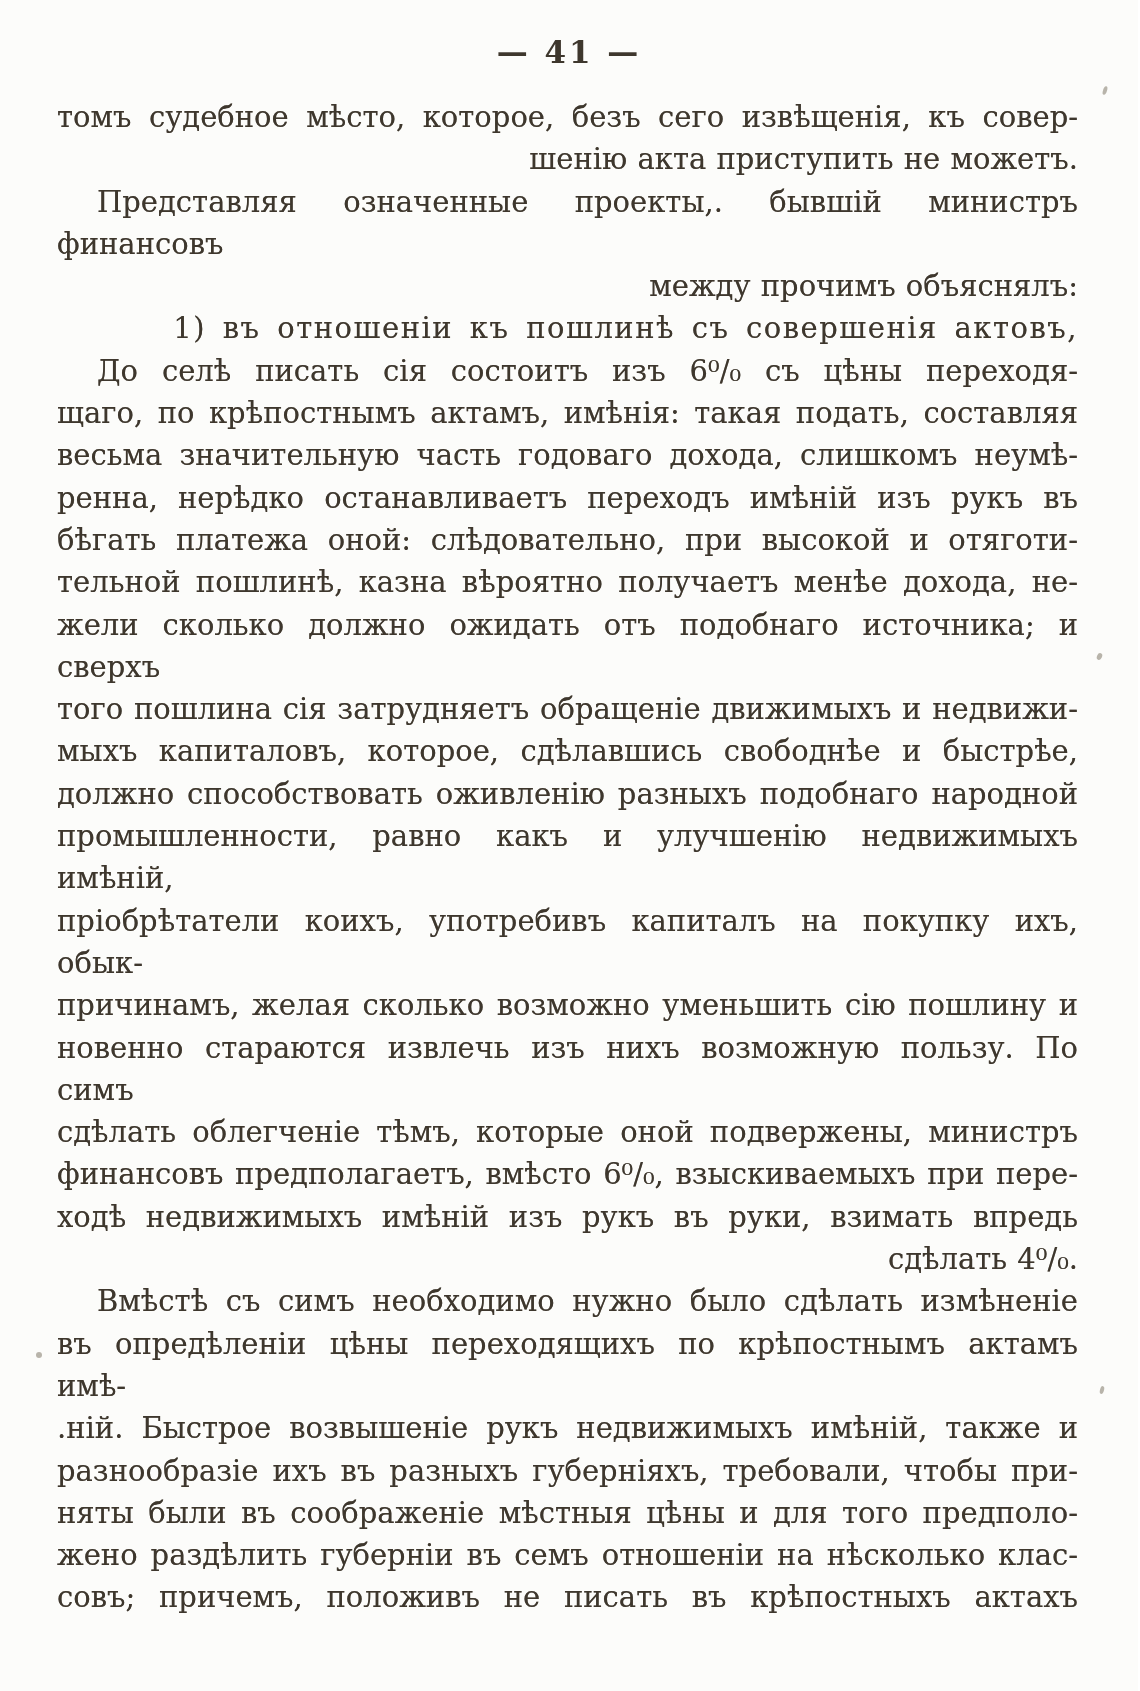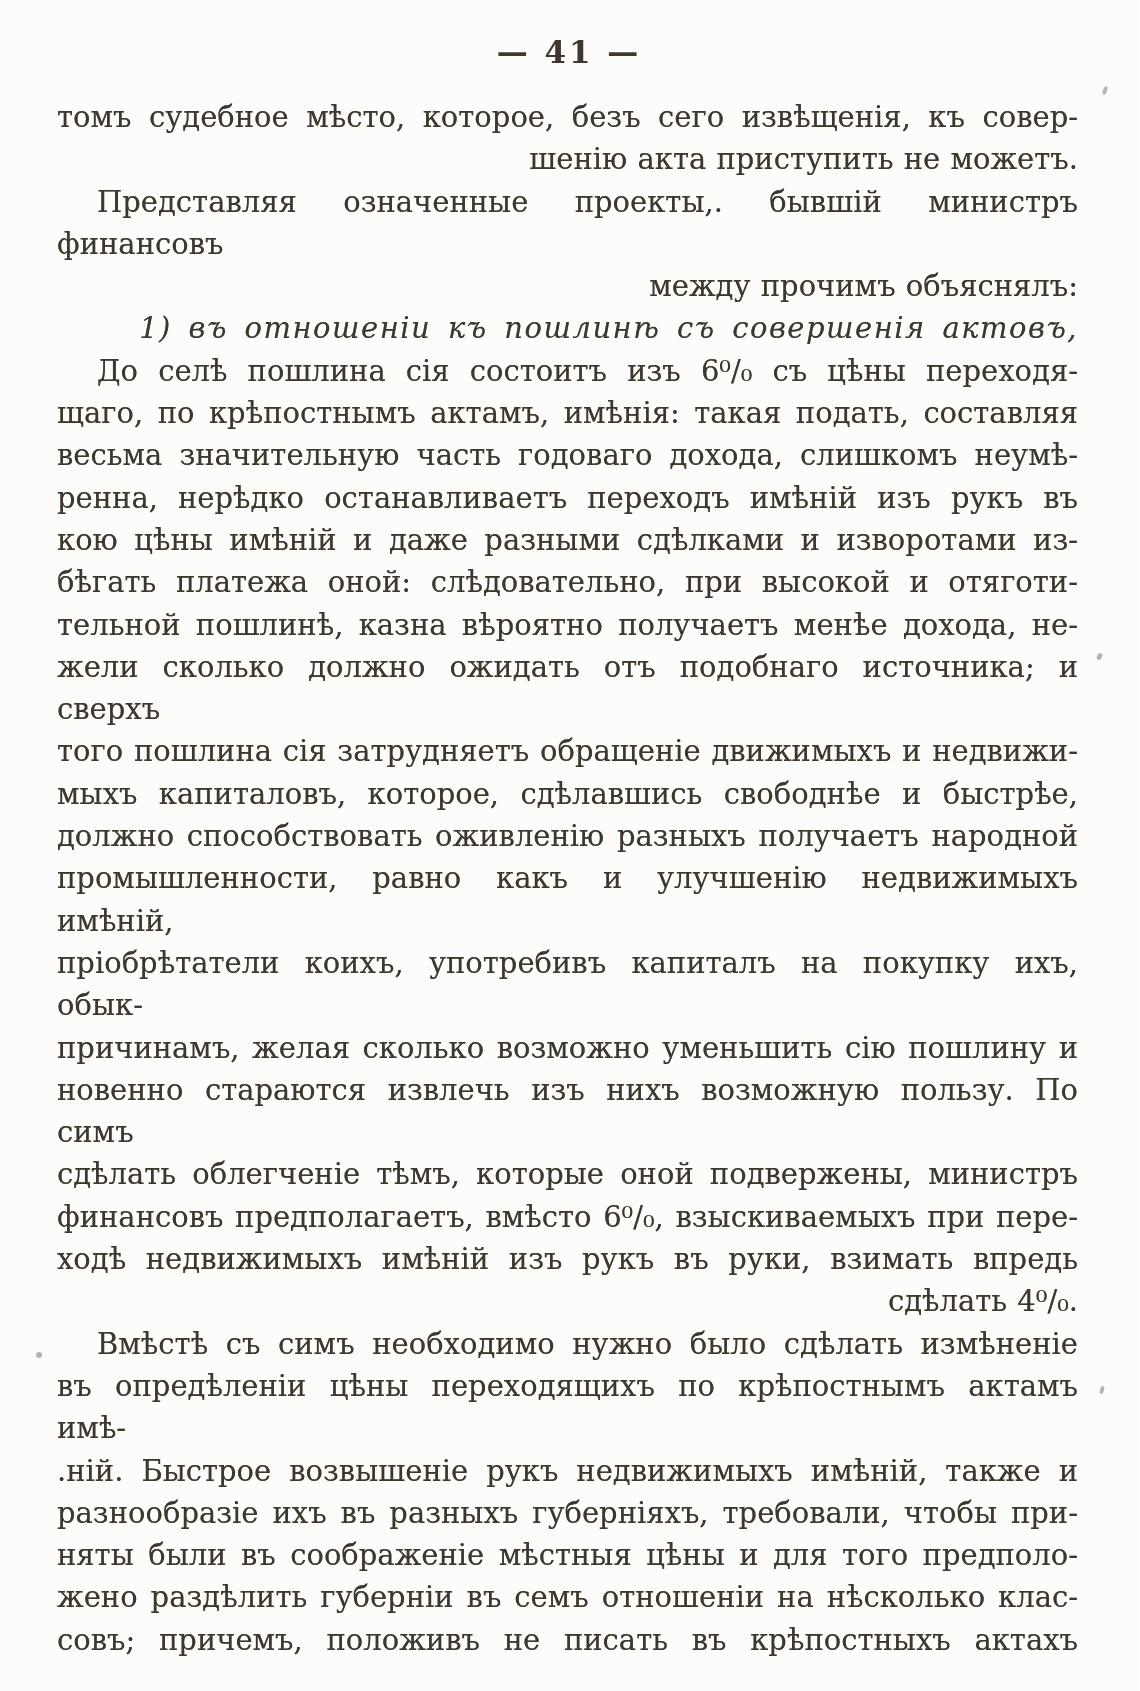--- a/index.html
+++ b/index.html
@@ -40,21 +40,20 @@
     word-spacing:1px;
   }
   .line.just{
     text-align:justify;
     text-align-last:justify;
   }
   .line.indent{
     text-indent:40px;
   }
   .line.ital{
-    font-style:italic;
     letter-spacing:1.5px;
     word-spacing:6px;
   }
   .speck{
     position:absolute;
     background:#938d80;
     opacity:0.65;
     border-radius:50%;
   }
   .speck.s1{left:1103px;top:86px;width:4px;height:9px;transform:rotate(18deg);}
@@ -69,31 +68,30 @@
   <header class="page-header">
     <span>— 41 —</span>
   </header>
 
   <main class="text-block">
       <div class="line just">томъ судебное мѣсто, которое, безъ сего извѣщенія, къ совер-</div>
       <div class="line">шенію акта приступить не можетъ.</div>
       <div class="line indent just">Представляя означенные проекты,. бывшій министръ финансовъ</div>
       <div class="line">между прочимъ объяснялъ:</div>
       <div class="line indent ital">1) въ отношеніи къ пошлинѣ съ совершенія актовъ,</div>
-      <div class="line indent just">До селѣ пошлина сія состоитъ изъ 6⁰/₀ съ цѣны переходя-</div>
+      <div class="line indent just">До селѣ писать сія состоитъ изъ 6⁰/₀ съ цѣны переходя-</div>
       <div class="line just">щаго, по крѣпостнымъ актамъ, имѣнія: такая подать, составляя</div>
       <div class="line just">весьма значительную часть годоваго дохода, слишкомъ неумѣ-</div>
       <div class="line just">ренна, нерѣдко останавливаетъ переходъ имѣній изъ рукъ въ</div>
-      <div class="line just">кою цѣны имѣній и даже разными сдѣлками и изворотами из-</div>
       <div class="line just">бѣгать платежа оной: слѣдовательно, при высокой и отяготи-</div>
       <div class="line just">тельной пошлинѣ, казна вѣроятно получаетъ менѣе дохода, не-</div>
       <div class="line just">жели сколько должно ожидать отъ подобнаго источника; и сверхъ</div>
       <div class="line just">того пошлина сія затрудняетъ обращеніе движимыхъ и недвижи-</div>
       <div class="line just">мыхъ капиталовъ, которое, сдѣлавшись свободнѣе и быстрѣе,</div>
-      <div class="line just">должно способствовать оживленію разныхъ получаетъ народной</div>
+      <div class="line just">должно способствовать оживленію разныхъ подобнаго народной</div>
       <div class="line just">промышленности, равно какъ и улучшенію недвижимыхъ имѣній,</div>
       <div class="line just">пріобрѣтатели коихъ, употребивъ капиталъ на покупку ихъ, обык-</div>
       <div class="line just">причинамъ, желая сколько возможно уменьшить сію пошлину и</div>
       <div class="line just">новенно стараются извлечь изъ нихъ возможную пользу. По симъ</div>
       <div class="line just">сдѣлать облегченіе тѣмъ, которые оной подвержены, министръ</div>
       <div class="line just">финансовъ предполагаетъ, вмѣсто 6⁰/₀, взыскиваемыхъ при пере-</div>
       <div class="line just">ходѣ недвижимыхъ имѣній изъ рукъ въ руки, взимать впредь</div>
       <div class="line">сдѣлать 4⁰/₀.</div>
       <div class="line indent just">Вмѣстѣ съ симъ необходимо нужно было сдѣлать измѣненіе</div>
       <div class="line just">въ опредѣленіи цѣны переходящихъ по крѣпостнымъ актамъ имѣ-</div>

